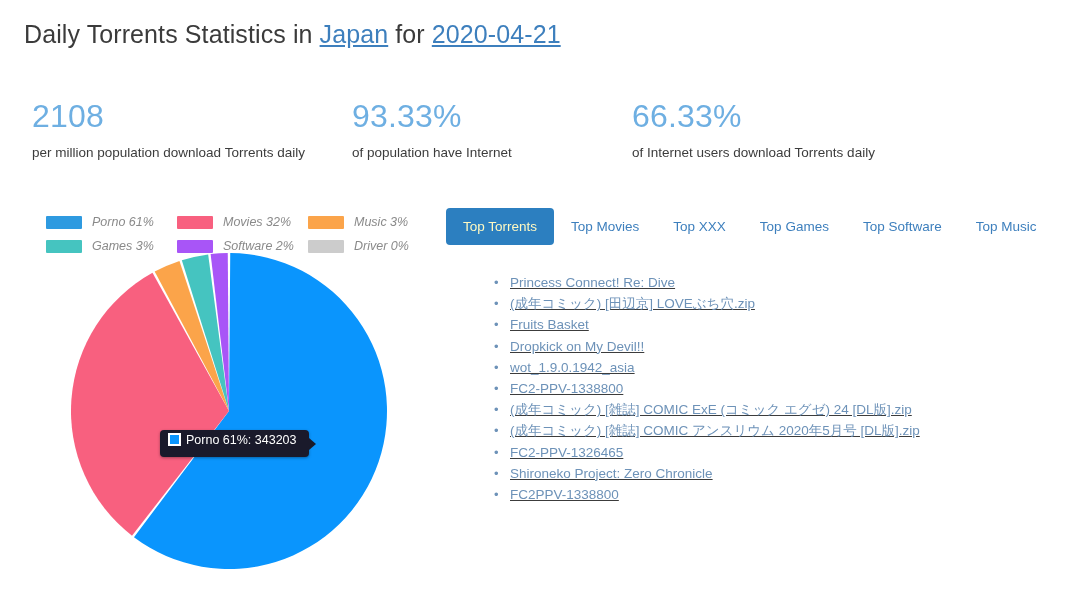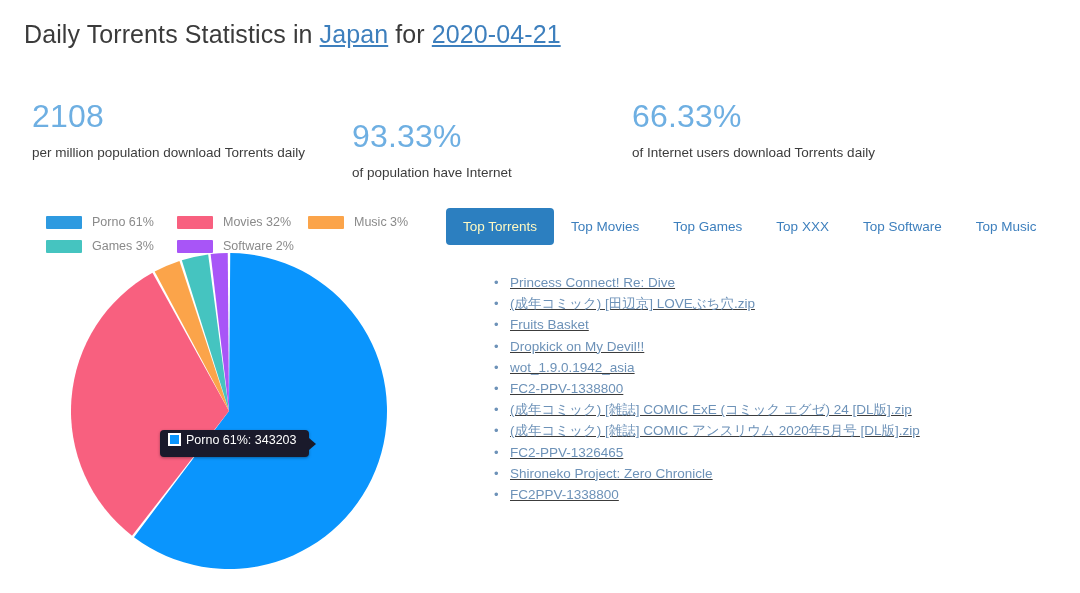--- a/index.html
+++ b/index.html
@@ -18,36 +18,36 @@
     position: absolute; left: 24px; top: 20px;
     font-size: 25px; font-weight: 400; color: #3b3b3b;
     letter-spacing: 0.1px; white-space: nowrap;
   }
   .page-title .lnk { color: #3d7fbd; }
 
   
   .stats { position: absolute; left: 32px; top: 100px; width: 1030px; display: flex; }
   .stat { position: relative; }
   .stat.s1 { width: 320px; }
-  .stat.s2 { width: 280px; margin-top: 20px; }
+  .stat.s2 { width: 280px; }
   .stat.s3 { width: 420px; }
   .stat-value {
     font-size: 32px; font-weight: 400; color: #6eafe2;
     line-height: 1.05; letter-spacing: 0.2px;
   }
   .stat-label {
     margin-top: 9px; font-size: 13.5px; color: #3c3c3c;
     line-height: 1.55; max-width: 290px;
   }
 
   
   .legend {
     position: absolute; left: 46px; top: 210px;
     width: 395px;
-    display: flex; flex-wrap: wrap;
+    display: flex; flex-wrap: wrap; font-style: italic;
   }
   .legend-item {
     width: 131px; height: 24px;
     display: flex; align-items: center;
     cursor: pointer;
   }
   .legend-swatch {
     width: 36px; height: 13px; border-radius: 1px; flex: 0 0 auto;
   }
   .legend-text {
@@ -150,20 +150,24 @@
       <span class="legend-text">Music 3%</span>
     </div>
     <div class="legend-item">
       <span class="legend-swatch" style="background: rgb(69, 196, 192);"></span>
       <span class="legend-text">Games 3%</span>
     </div>
     <div class="legend-item">
       <span class="legend-swatch" style="background: rgb(168, 85, 247);"></span>
       <span class="legend-text">Software 2%</span>
     </div>
+    <div class="legend-item">
+      <span class="legend-swatch" style="background: rgb(204, 204, 204);"></span>
+      <span class="legend-text">Driver 0%</span>
+    </div>
   </div>
 
   <div class="pie-wrap">
     <svg class="pie-svg" id="pie-svg" width="380" height="345" viewBox="0 0 380 345">
         <path d="M 181 163 L 182.24 5.00 A 158 158 0 1 1 85.97 289.22 Z" fill="#0a95fd"></path>
         <path d="M 181 163 L 84.00 287.72 A 158 158 0 0 1 104.48 24.76 Z" fill="#f8607f"></path>
         <path d="M 181 163 L 106.67 23.58 A 158 158 0 0 1 131.46 12.97 Z" fill="#fba44a"></path>
         <path d="M 181 163 L 133.83 12.21 A 158 158 0 0 1 160.16 6.38 Z" fill="#45c4c0"></path>
         <path d="M 181 163 L 162.62 6.07 A 158 158 0 0 1 179.76 5.00 Z" fill="#a855f7"></path>
       </svg>
@@ -175,24 +179,24 @@
   </div>
 
   <div class="tabs">
     <div class="tab active">
       <span>Top Torrents</span>
     </div>
     <div class="tab">
       <span>Top Movies</span>
     </div>
     <div class="tab">
+      <span>Top XXX</span>
+    </div>
+    <div class="tab">
       <span>Top Games</span>
-    </div>
-    <div class="tab">
-      <span>Top XXX</span>
     </div>
     <div class="tab">
       <span>Top Software</span>
     </div>
     <div class="tab">
       <span>Top Music</span>
     </div>
   </div>
 
   <ul class="torrent-list">

